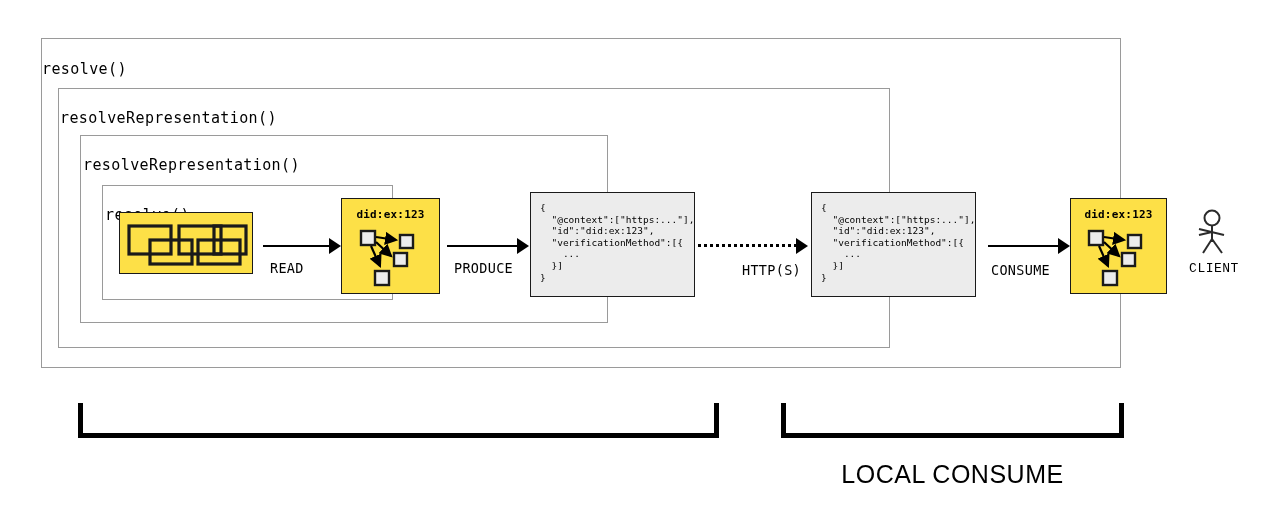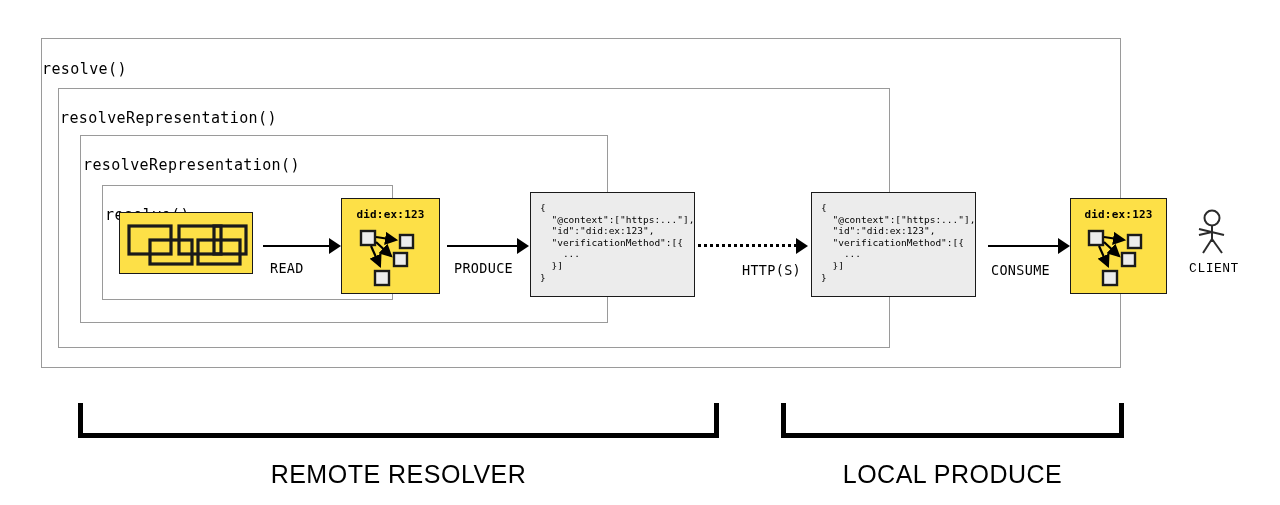--- a/index.html
+++ b/index.html
@@ -190,22 +190,21 @@
       </g>
     </svg>
   </div>
   <div class="actor-label" style="left:1178px;top:261px;width:72px;">CLIENT</div>
 
   <div class="bracket" style="left:78px;top:403px;width:641px;height:34px;">
     <div class="bar" style="left:0;top:30px;width:641px;height:5px;"></div>
     <div class="bar" style="left:0;top:0;width:5px;height:34px;"></div>
     <div class="bar" style="left:636px;top:0;width:5px;height:34px;"></div>
   </div>
-  <div class="group-label" style="left:78px;top:460px;width:641px;">REMOTE RESOLVER</div>
 
   <div class="bracket" style="left:781px;top:403px;width:343px;height:34px;">
     <div class="bar" style="left:0;top:30px;width:343px;height:5px;"></div>
     <div class="bar" style="left:0;top:0;width:5px;height:34px;"></div>
     <div class="bar" style="left:338px;top:0;width:5px;height:34px;"></div>
   </div>
-  <div class="group-label" style="left:781px;top:460px;width:343px;">LOCAL PRODUCE</div>
+  <div class="group-label" style="left:781px;top:460px;width:343px;">LOCAL CONSUME</div>
 
 </div>
 
 </body></html>

